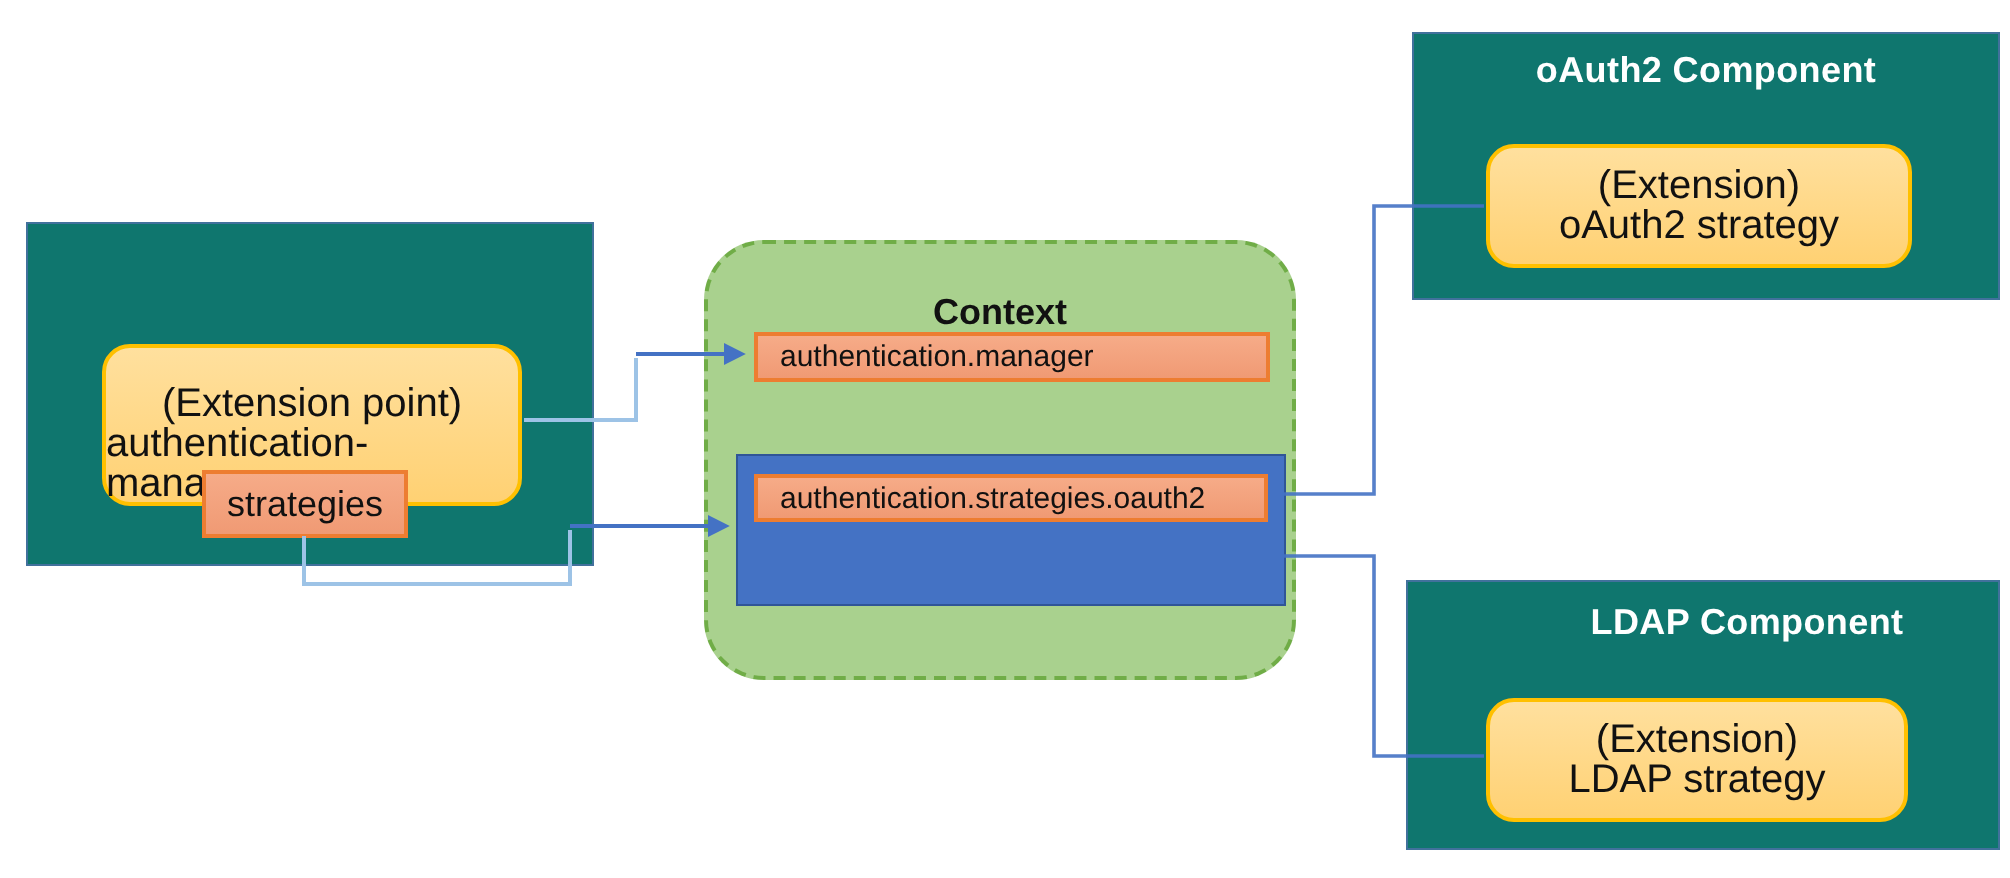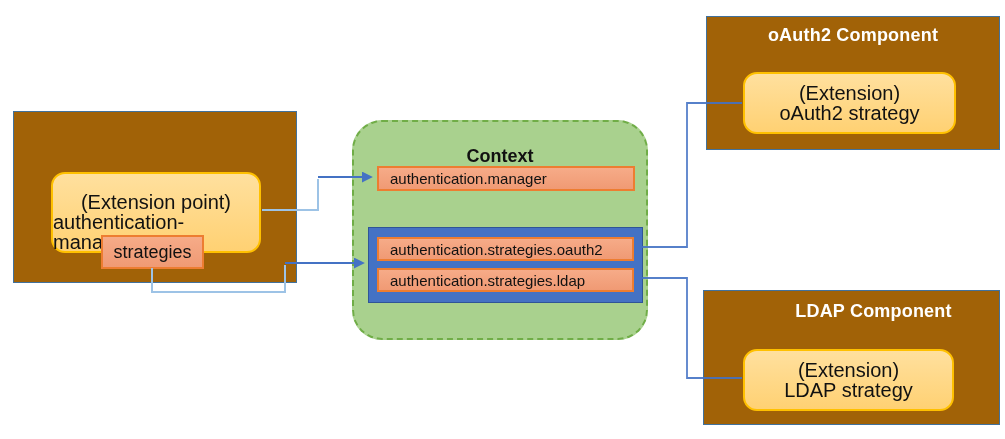--- a/index.html
+++ b/index.html
@@ -8,21 +8,21 @@
     width: 1005px;
     height: 439px;
     background: #ffffff;
     font-family: "Liberation Sans", sans-serif;
     overflow: hidden;
   }
   .abs { position: absolute; box-sizing: border-box; }
 
   
   .component {
-    background: #a16207;
+    background: #0f766e;
     border: 1.5px solid #41719C;
   }
   .component-title {
     color: #ffffff;
     font-weight: bold;
     font-size: 18px;
     text-align: center;
     letter-spacing: 0.2px;
   }
 
@@ -98,21 +98,20 @@
       <div>authentication-manager</div>
     </div>
     <div class="abs orangebox strategies" style="left:87px; top:123px; width:103px; height:34px;">strategies</div>
   </div>
 
   <div class="abs context" style="left:352px; top:120px; width:296px; height:220px; padding-top:24px;">
     <div class="context-title">Context</div>
     <div class="abs orangebox ctx-row" style="left:23px; top:44px; width:258px; height:25px;">authentication.manager</div>
     <div class="abs group" style="left:14px; top:105px; width:275px; height:76px;">
       <div class="abs orangebox ctx-row" style="left:8px; top:9px; width:257px; height:24px;">authentication.strategies.oauth2</div>
-      <div class="abs orangebox ctx-row" style="left:8px; top:40px; width:257px; height:24px;">authentication.strategies.ldap</div>
     </div>
   </div>
 
   <div class="abs component" style="left:706px; top:16px; width:294px; height:134px; padding-top:8px;">
     <div class="component-title">oAuth2 Component</div>
     <div class="abs yellowbox" style="left:36px; top:55px; width:213px; height:62px;">
       <div>(Extension)</div>
       <div>oAuth2 strategy</div>
     </div>
   </div>

